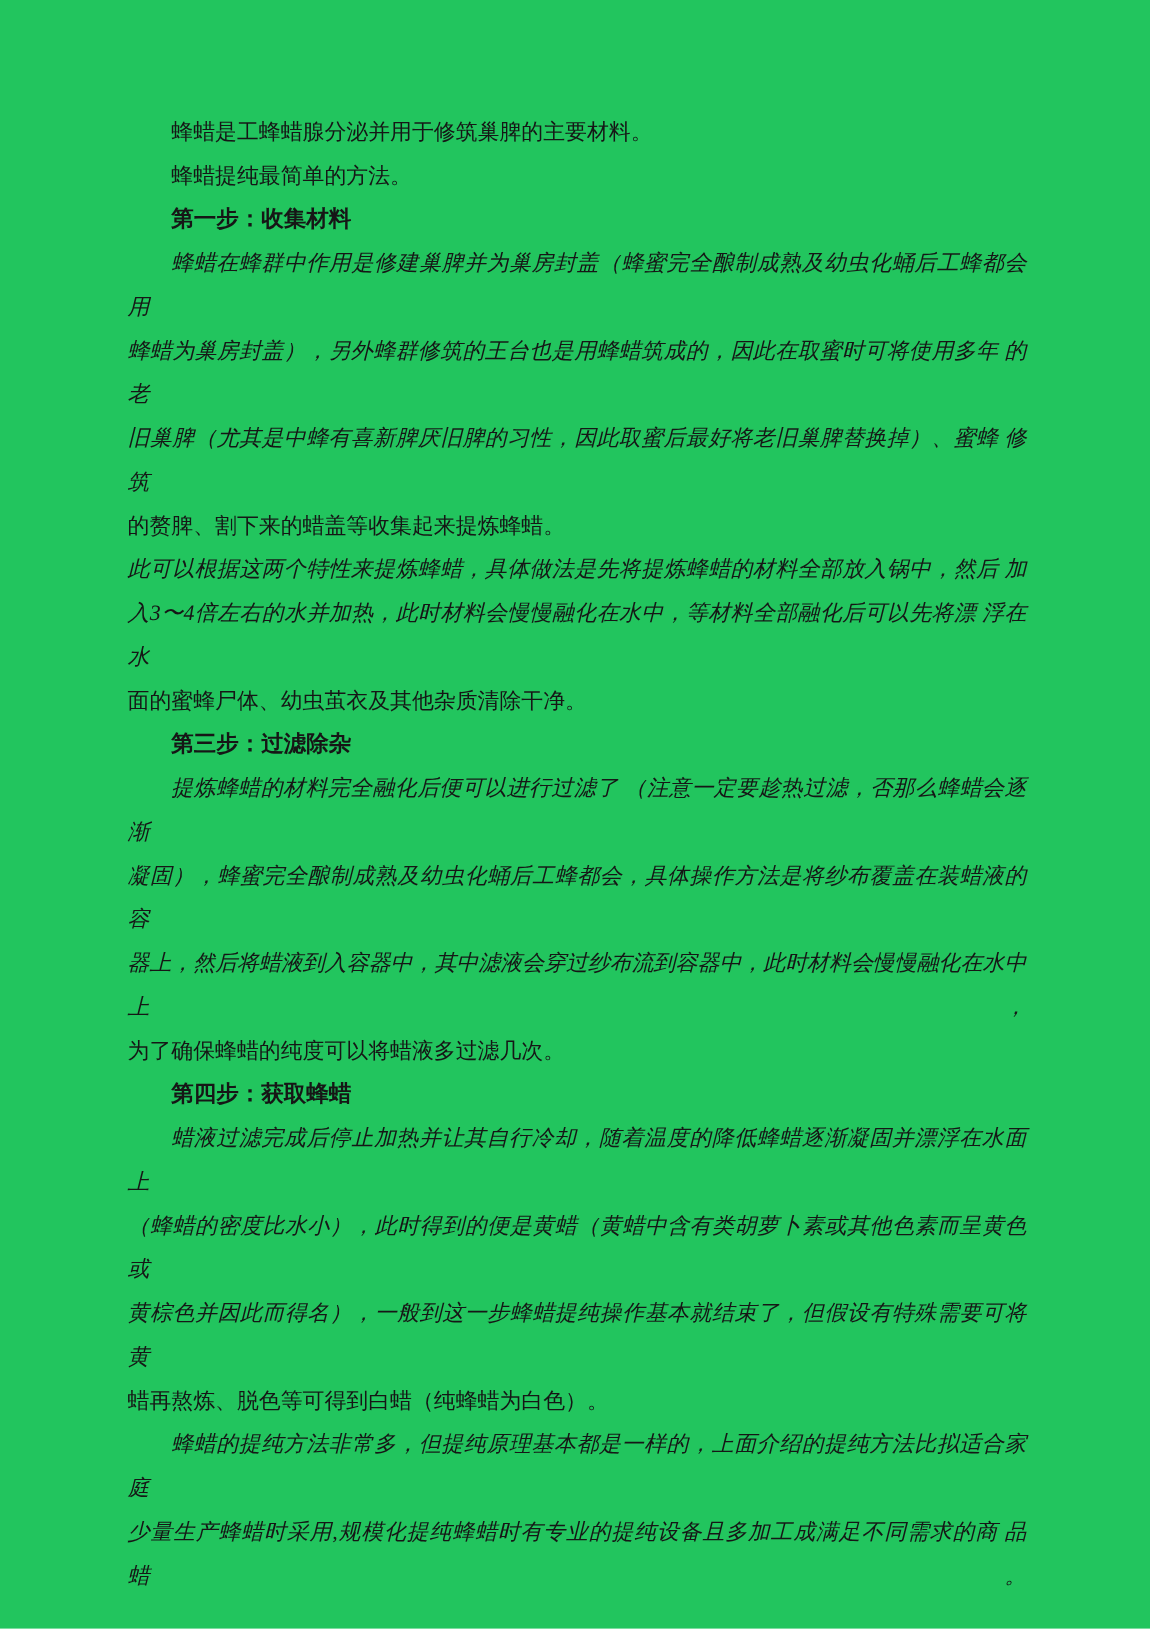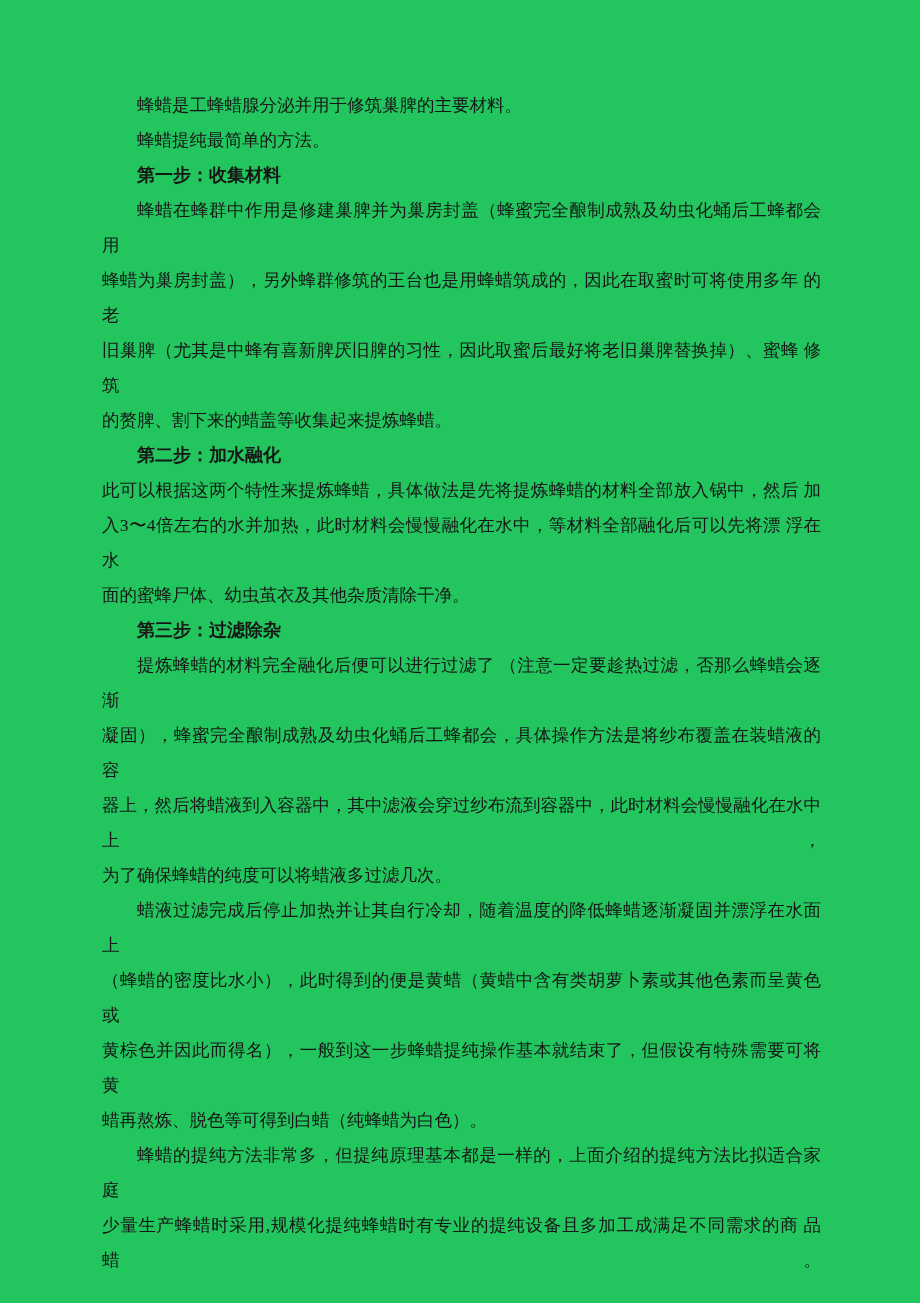--- a/index.html
+++ b/index.html
@@ -23,20 +23,21 @@
     font-family: "Liberation Serif", "DejaVu Serif", serif;
     font-size: 17.5px;
     line-height: 35px;
   }
   .line {
     text-align: justify;
     white-space: normal;
   }
   .line.fill {
     text-align-last: justify;
+    font-style: italic;
   }
   .line.first {
     text-indent: 35px;
   }
   .line.heading {
     font-family: Liberation Serif, serif;
     font-weight: bold;
     font-size: 18px;
     text-align: left;
     text-align-last: left;
@@ -56,35 +57,35 @@
       <div>
         <div class="line first heading">第一步：收集材料</div>
       </div>
       <div>
         <div class="line first fill">蜂蜡在蜂群中作用是修建巢脾并为巢房封盖（蜂蜜完全酿制成熟及幼虫化蛹后工蜂都会 用</div>
         <div class="line fill">蜂蜡为巢房封盖），另外蜂群修筑的王台也是用蜂蜡筑成的，因此在取蜜时可将使用多年 的老</div>
         <div class="line fill">旧巢脾（尤其是中蜂有喜新脾厌旧脾的习性，因此取蜜后最好将老旧巢脾替换掉）、蜜蜂 修筑</div>
         <div class="line">的赘脾、割下来的蜡盖等收集起来提炼蜂蜡。</div>
       </div>
       <div>
-        <div class="line first heading">第二步：加水融化</div>
-      </div>
-      <div>
         <div class="line fill">此可以根据这两个特性来提炼蜂蜡，具体做法是先将提炼蜂蜡的材料全部放入锅中，然后 加</div>
         <div class="line fill">入3〜4倍左右的水并加热，此时材料会慢慢融化在水中，等材料全部融化后可以先将漂 浮在水</div>
         <div class="line">面的蜜蜂尸体、幼虫茧衣及其他杂质清除干净。</div>
       </div>
       <div>
         <div class="line first heading">第三步：过滤除杂</div>
       </div>
       <div>
         <div class="line first fill">提炼蜂蜡的材料完全融化后便可以进行过滤了 （注意一定要趁热过滤，否那么蜂蜡会逐渐</div>
         <div class="line fill">凝固），蜂蜜完全酿制成熟及幼虫化蛹后工蜂都会，具体操作方法是将纱布覆盖在装蜡液的 容</div>
         <div class="line fill">器上，然后将蜡液到入容器中，其中滤液会穿过纱布流到容器中，此时材料会慢慢融化在水中 上，</div>
         <div class="line">为了确保蜂蜡的纯度可以将蜡液多过滤几次。</div>
+      </div>
+      <div>
+        <div class="line first heading">第四步：获取蜂蜡</div>
       </div>
       <div>
         <div class="line first fill">蜡液过滤完成后停止加热并让其自行冷却，随着温度的降低蜂蜡逐渐凝固并漂浮在水面 上</div>
         <div class="line fill">（蜂蜡的密度比水小），此时得到的便是黄蜡（黄蜡中含有类胡萝卜素或其他色素而呈黄色 或</div>
         <div class="line fill">黄棕色并因此而得名），一般到这一步蜂蜡提纯操作基本就结束了，但假设有特殊需要可将 黄</div>
         <div class="line">蜡再熬炼、脱色等可得到白蜡（纯蜂蜡为白色）。</div>
       </div>
       <div>
         <div class="line first fill">蜂蜡的提纯方法非常多，但提纯原理基本都是一样的，上面介绍的提纯方法比拟适合家 庭</div>
         <div class="line fill">少量生产蜂蜡时采用,规模化提纯蜂蜡时有专业的提纯设备且多加工成满足不同需求的商 品蜡。</div>

